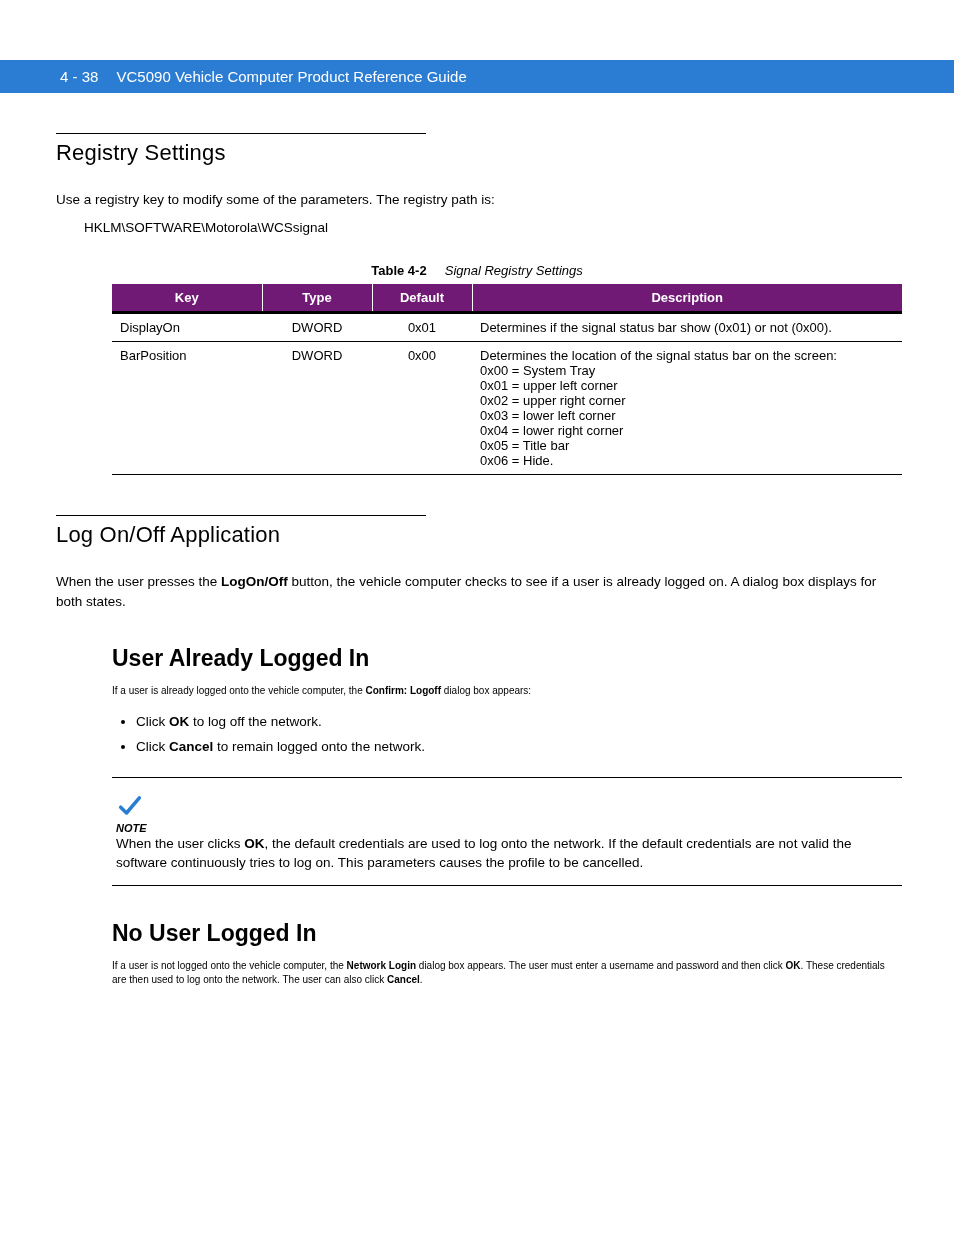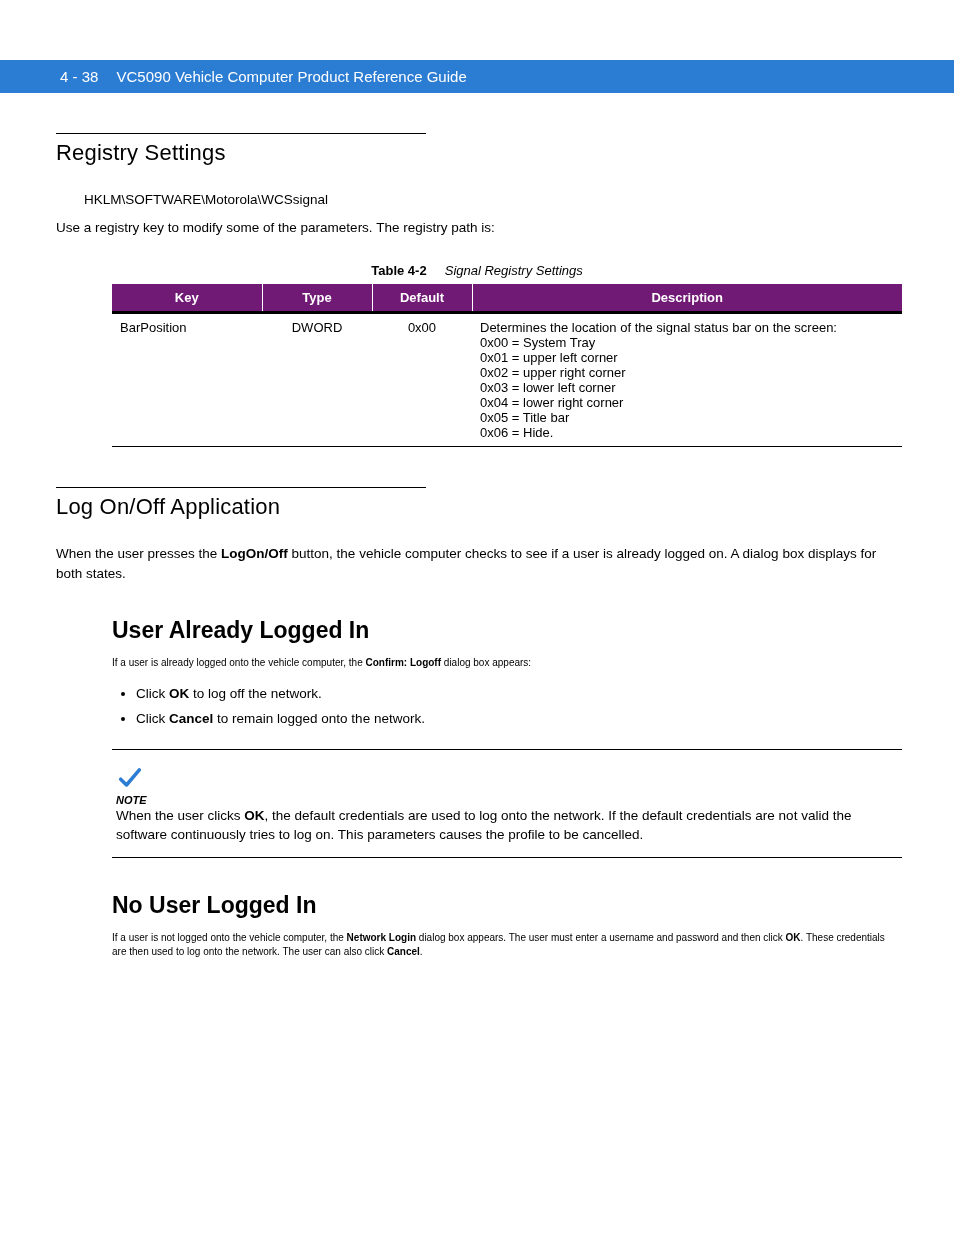--- a/index.html
+++ b/index.html
@@ -128,39 +128,45 @@
 <div class="header-bar">
   <span class="page-num">4 - 38</span>
   <span>VC5090 Vehicle Computer Product Reference Guide</span>
 </div>
 
 <div class="content">
 
   <hr class="section-rule">
   <h2 class="section">Registry Settings</h2>
 
+  <p class="intro">Use a registry key to modify some of the parameters. The registry path is:</p>
   <p class="intro" style="margin-left:28px;">HKLM\SOFTWARE\Motorola\WCSsignal</p>
-  <p class="intro">Use a registry key to modify some of the parameters. The registry path is:</p>
 
   <div class="table-caption">
     <span class="tag">Table 4-2</span>
     &nbsp;&nbsp;&nbsp;
     <span class="txt">Signal Registry Settings</span>
   </div>
 
   <table class="reg">
     <thead>
       <tr>
         <th class="col-key">Key</th>
         <th class="col-type">Type</th>
         <th class="col-def">Default</th>
         <th>Description</th>
       </tr>
     </thead>
     <tbody>
+      <tr>
+        <td>DisplayOn</td>
+        <td class="center">DWORD</td>
+        <td class="center">0x01</td>
+        <td>Determines if the signal status bar show (0x01) or not (0x00).</td>
+      </tr>
       <tr>
         <td>BarPosition</td>
         <td class="center">DWORD</td>
         <td class="center">0x00</td>
         <td>
           <span>Determines the location of the signal status bar on the screen:</span><br>
           <span>0x00 = System Tray</span><br>
           <span>0x01 = upper left corner</span><br>
           <span>0x02 = upper right corner</span><br>
           <span>0x03 = lower left corner</span><br>

